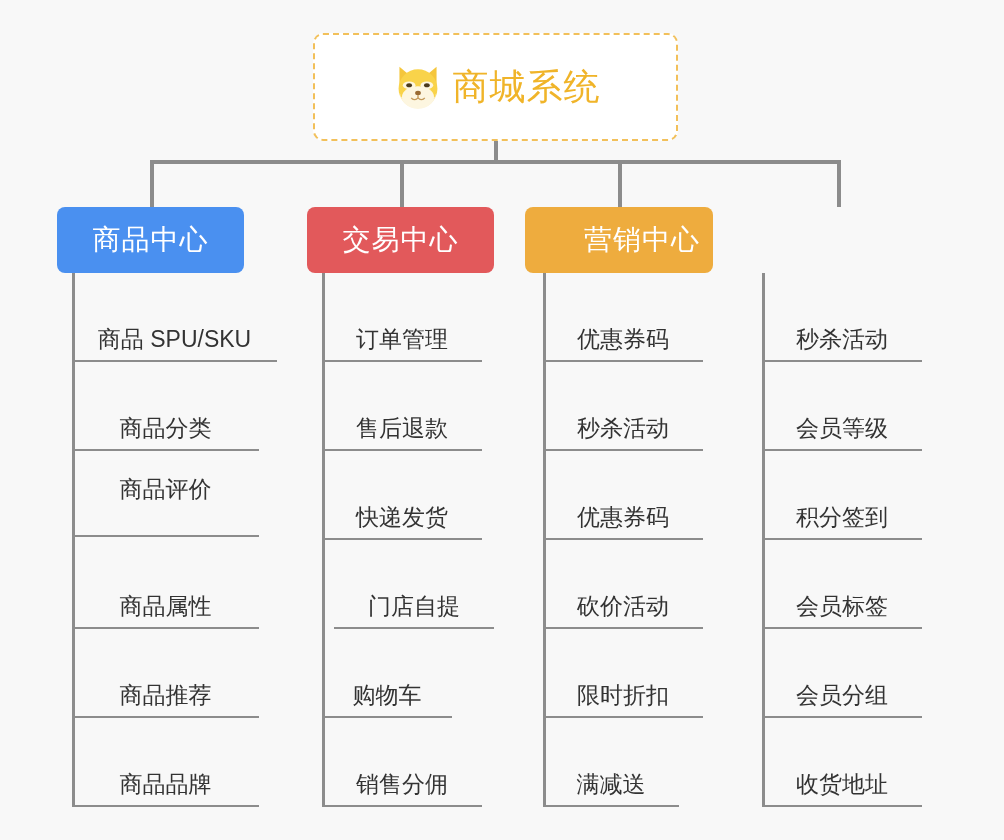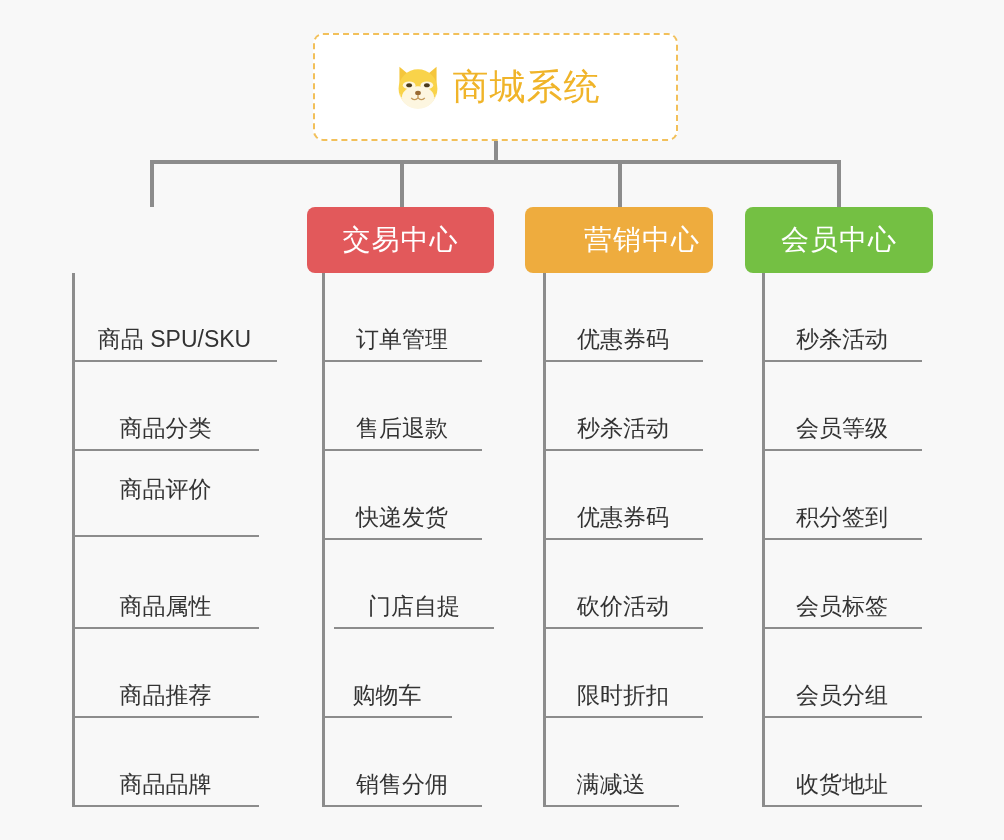--- a/index.html
+++ b/index.html
@@ -138,29 +138,29 @@
 
   <div class="conn conn-v" style="left:494px; top:141px; height:21px;"></div>
 
   <div class="conn conn-h" style="left:150px; top:160px; width:690px;"></div>
 
   <div class="conn conn-v" style="left:150px; top:160px; height:47px;"></div>
   <div class="conn conn-v" style="left:400px; top:160px; height:47px;"></div>
   <div class="conn conn-v" style="left:618px; top:160px; height:47px;"></div>
   <div class="conn conn-v" style="left:837px; top:160px; height:47px;"></div>
 
+  <div class="cat-box" style="left:57px; width:187px; background:#4a90f0;">
+    <span>商品中心</span>
+  </div>
   <div class="cat-box" style="left:307px; width:187px; background:#e2595b;">
     <span>交易中心</span>
   </div>
   <div class="cat-box" style="left:525px; width:188px; background:#eeac3e;padding-left:46px;">
     <span>营销中心</span>
   </div>
-  <div class="cat-box" style="left:745px; width:188px; background:#74c043;">
-    <span>会员中心</span>
-  </div>
 
   <div class="leaf-col" style="left:72px;">
     <div class="leaf-spine" style="height:534px;"></div>
     <div class="leaf-item" style="top:0px;   width:205px;">
         <span class="leaf-label">商品 SPU/SKU</span>
       </div>
     <div class="leaf-item" style="top:89px;  width:187px;">
         <span class="leaf-label">商品分类</span>
       </div>
     <div class="leaf-item" style="top:175px; width:187px;align-items:center;">

